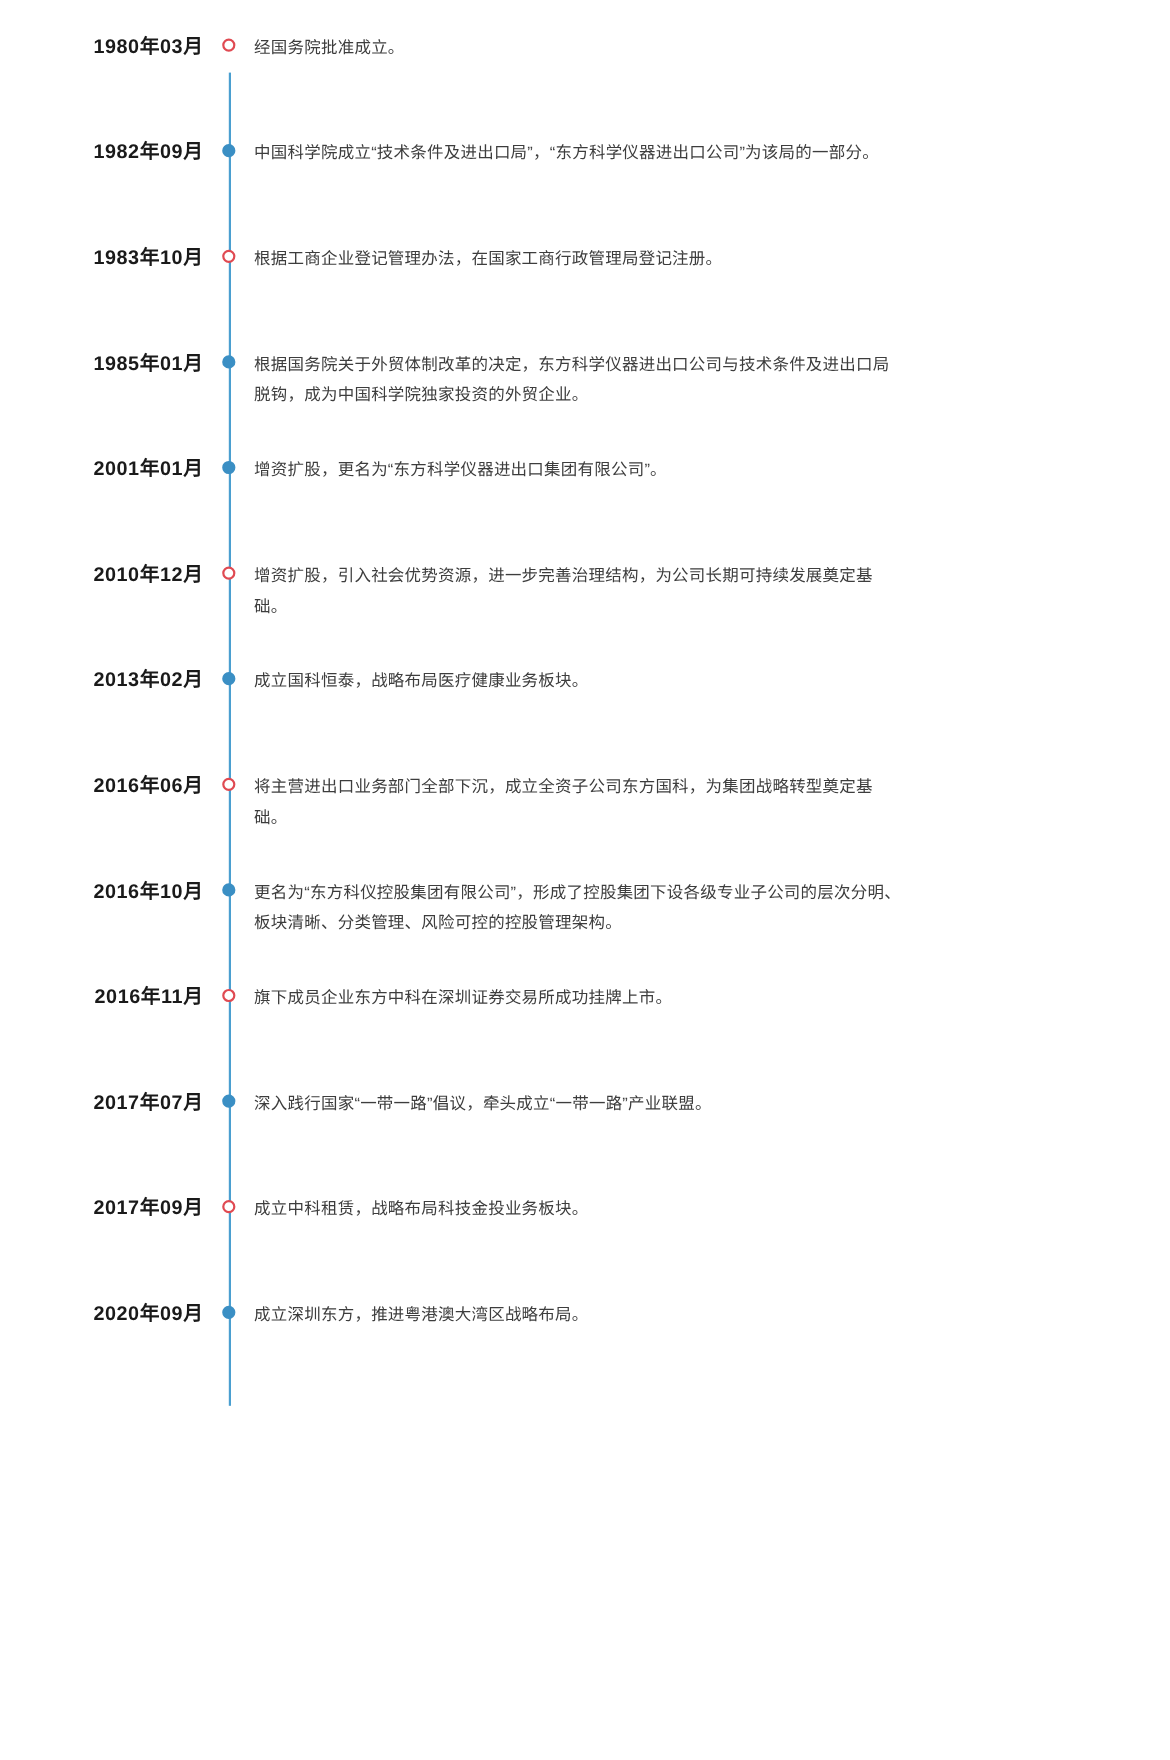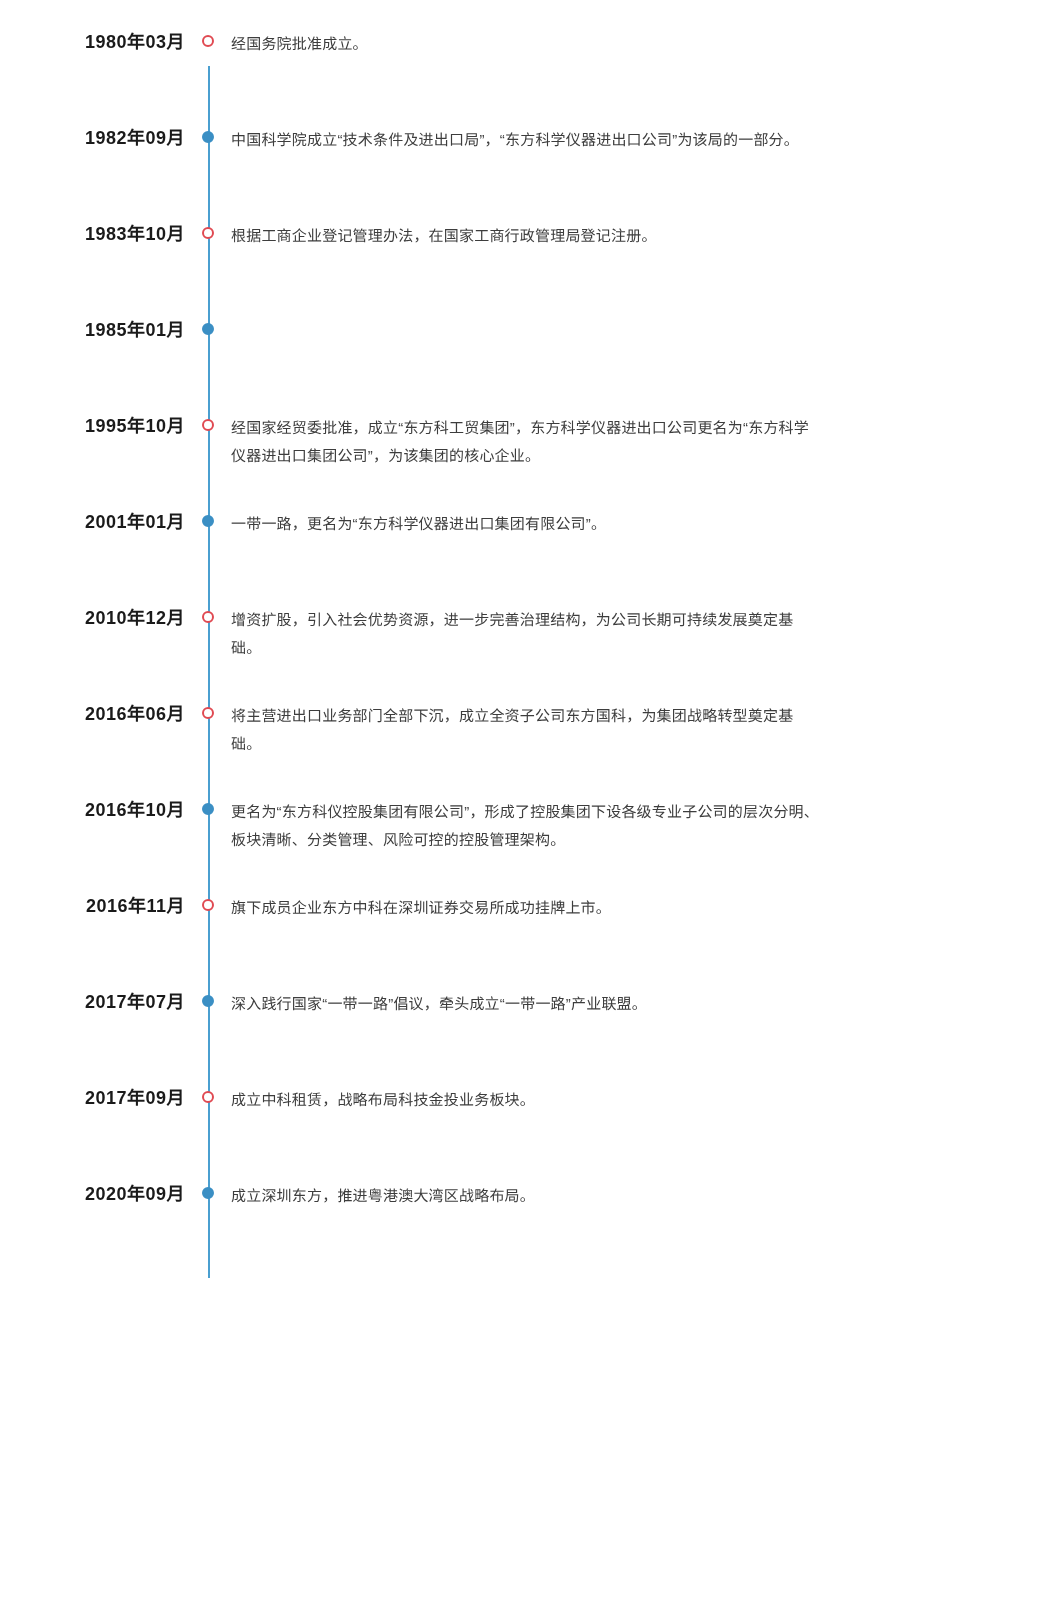--- a/index.html
+++ b/index.html
@@ -107,41 +107,42 @@
         <div class="event-marker">
           <span class="dot hollow"></span>
         </div>
         <div class="event-text">根据工商企业登记管理办法，在国家工商行政管理局登记注册。</div>
       </div>
       <div class="event">
         <div class="event-date">1985年01月</div>
         <div class="event-marker">
           <span class="dot filled"></span>
         </div>
-      </div>
-      <div class="event">
-        <div class="event-date">1995年10月</div>
-        <div class="event-marker">
-          <span class="dot hollow"></span>
-        </div>
-        <div class="event-text">经国家经贸委批准，成立“东方科工贸集团”，东方科学仪器进出口公司更名为“东方科学仪器进出口集团公司”，为该集团的核心企业。</div>
+        <div class="event-text">根据国务院关于外贸体制改革的决定，东方科学仪器进出口公司与技术条件及进出口局脱钩，成为中国科学院独家投资的外贸企业。</div>
       </div>
       <div class="event">
         <div class="event-date">2001年01月</div>
         <div class="event-marker">
           <span class="dot filled"></span>
         </div>
-        <div class="event-text">一带一路，更名为“东方科学仪器进出口集团有限公司”。</div>
+        <div class="event-text">增资扩股，更名为“东方科学仪器进出口集团有限公司”。</div>
       </div>
       <div class="event">
         <div class="event-date">2010年12月</div>
         <div class="event-marker">
           <span class="dot hollow"></span>
         </div>
         <div class="event-text">增资扩股，引入社会优势资源，进一步完善治理结构，为公司长期可持续发展奠定基础。</div>
+      </div>
+      <div class="event">
+        <div class="event-date">2013年02月</div>
+        <div class="event-marker">
+          <span class="dot filled"></span>
+        </div>
+        <div class="event-text">成立国科恒泰，战略布局医疗健康业务板块。</div>
       </div>
       <div class="event">
         <div class="event-date">2016年06月</div>
         <div class="event-marker">
           <span class="dot hollow"></span>
         </div>
         <div class="event-text">将主营进出口业务部门全部下沉，成立全资子公司东方国科，为集团战略转型奠定基础。</div>
       </div>
       <div class="event">
         <div class="event-date">2016年10月</div>

